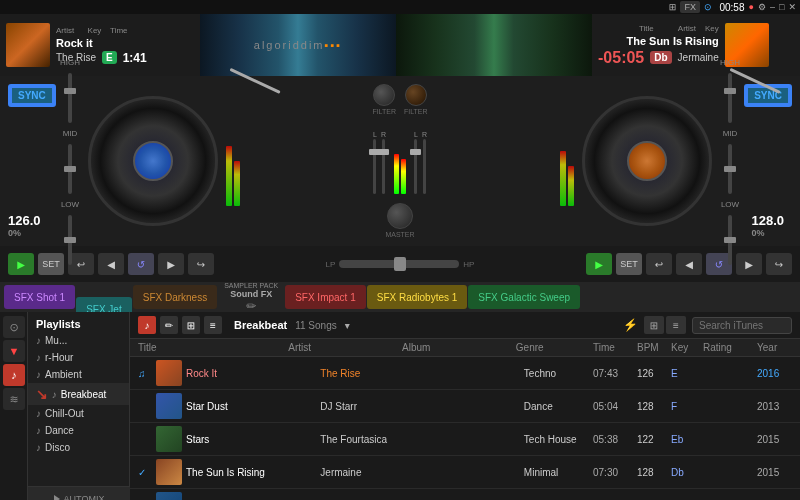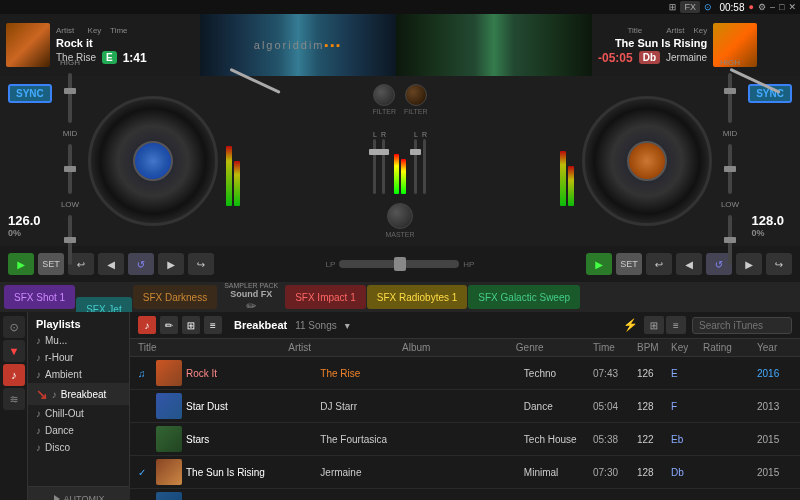--- a/index.html
+++ b/index.html
@@ -20,21 +20,21 @@
     .deck-meta .value.artist { color: #ccc; font-size: 10px; font-weight: normal; }
     .deck-key { background: #2a5; color: #fff; border-radius: 3px; padding: 1px 4px; font-size: 10px; font-weight: bold; }
     .waveform-area { flex: 1; height: 62px; background: #111; position: relative; overflow: hidden; }
 
     
     #turntable-area { display: flex; height: 170px; background: #222; }
     .turntable-side { flex: 1; display: flex; align-items: center; justify-content: center; position: relative; background: #1e1e1e; }
     .turntable { width: 130px; height: 130px; border-radius: 50%; background: radial-gradient(circle at center, #1a1a2e 0%, #333 40%, #111 60%, #222 70%, #111 100%); position: relative; display: flex; align-items: center; justify-content: center; border: 3px solid #333; }
     .turntable-center { width: 40px; height: 40px; border-radius: 50%; background: radial-gradient(circle, #4477cc 0%, #2255aa 50%, #1133aa 100%); border: 2px solid #555; }
     .turntable-center.right { background: radial-gradient(circle, #cc7733 0%, #aa5511 50%, #883300 100%); }
-    .sync-btn { position: absolute; top: 8px; left: 8px; background: #1a6080; color: #4af; border: 2px solid #3b82f6; border-radius: 3px; padding: 2px 6px; font-size: 10px; font-weight: bold; }
+    .sync-btn { position: absolute; top: 8px; left: 8px; background: #1a6080; color: #4af; border: 4px solid #3b82f6; border-radius: 3px; padding: 2px 6px; font-size: 10px; font-weight: bold; }
     .sync-btn.right { right: 8px; left: auto; }
     .bpm-display { position: absolute; bottom: 8px; left: 8px; font-size: 13px; font-weight: bold; color: #fff; }
     .bpm-display.right { right: 16px; left: auto; }
     .bpm-sub { font-size: 9px; color: #888; display: block; }
 
     
     .mixer-center { width: 200px; background: #1e1e1e; display: flex; flex-direction: column; align-items: center; justify-content: space-around; padding: 4px; position: relative; }
     .mixer-knob { width: 22px; height: 22px; border-radius: 50%; background: radial-gradient(circle at 35% 35%, #555, #222); border: 1px solid #444; }
 
     
@@ -145,21 +145,21 @@
 
   <div class="waveform-area" style="flex:1;">
     <div style="width:100%;height:100%;background:linear-gradient(to right,#0a1a0a 0%,#1a4020 20%,#2a6040 40%,#44aa66 50%,#2a6040 60%,#1a4020 80%,#0a1a0a 100%);opacity:0.7;"></div>
   </div>
 
   <div class="deck-info right" style="max-width:220px;flex-direction:row;">
     <div class="deck-meta" style="text-align:right;">
       <span class="label">Title &nbsp;&nbsp;&nbsp;&nbsp;&nbsp;&nbsp;&nbsp;&nbsp;&nbsp; Artist &nbsp;&nbsp; Key</span>
       <span class="value">The Sun Is Rising</span>
       <div style="display:flex;gap:6px;align-items:center;justify-content:flex-end;">
-        <span style="font-size:12px;font-weight:bold;color:#e55;">-05:05</span>
+        <span style="font-size:16px;font-weight:bold;color:#e55;">-05:05</span>
         <span class="deck-key" style="background:#a44;">Db</span>
         <span class="value artist">Jermaine</span>
       </div>
     </div>
     <div class="deck-album-art">
       <div style="width:100%;height:100%;background:linear-gradient(135deg,#cc8800,#ff6600,#884400);"></div>
     </div>
   </div>
 </div>
 

